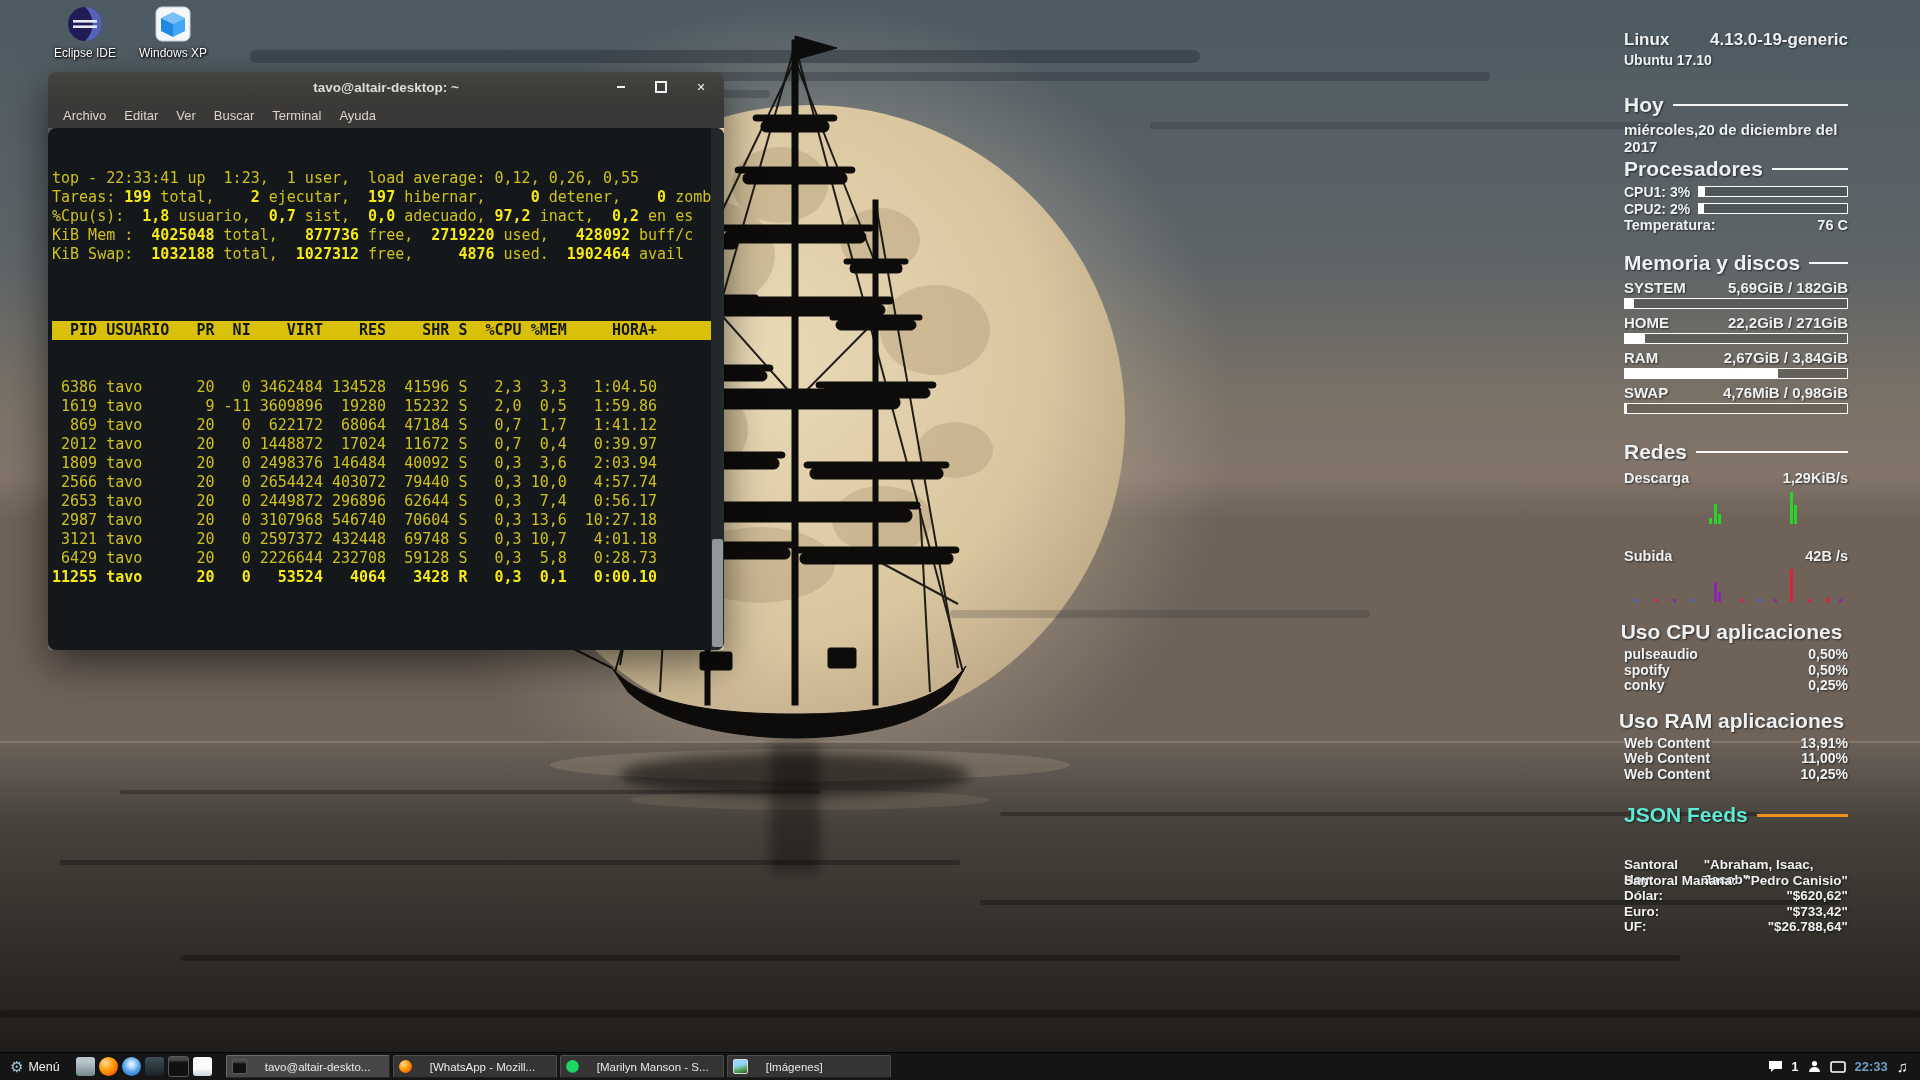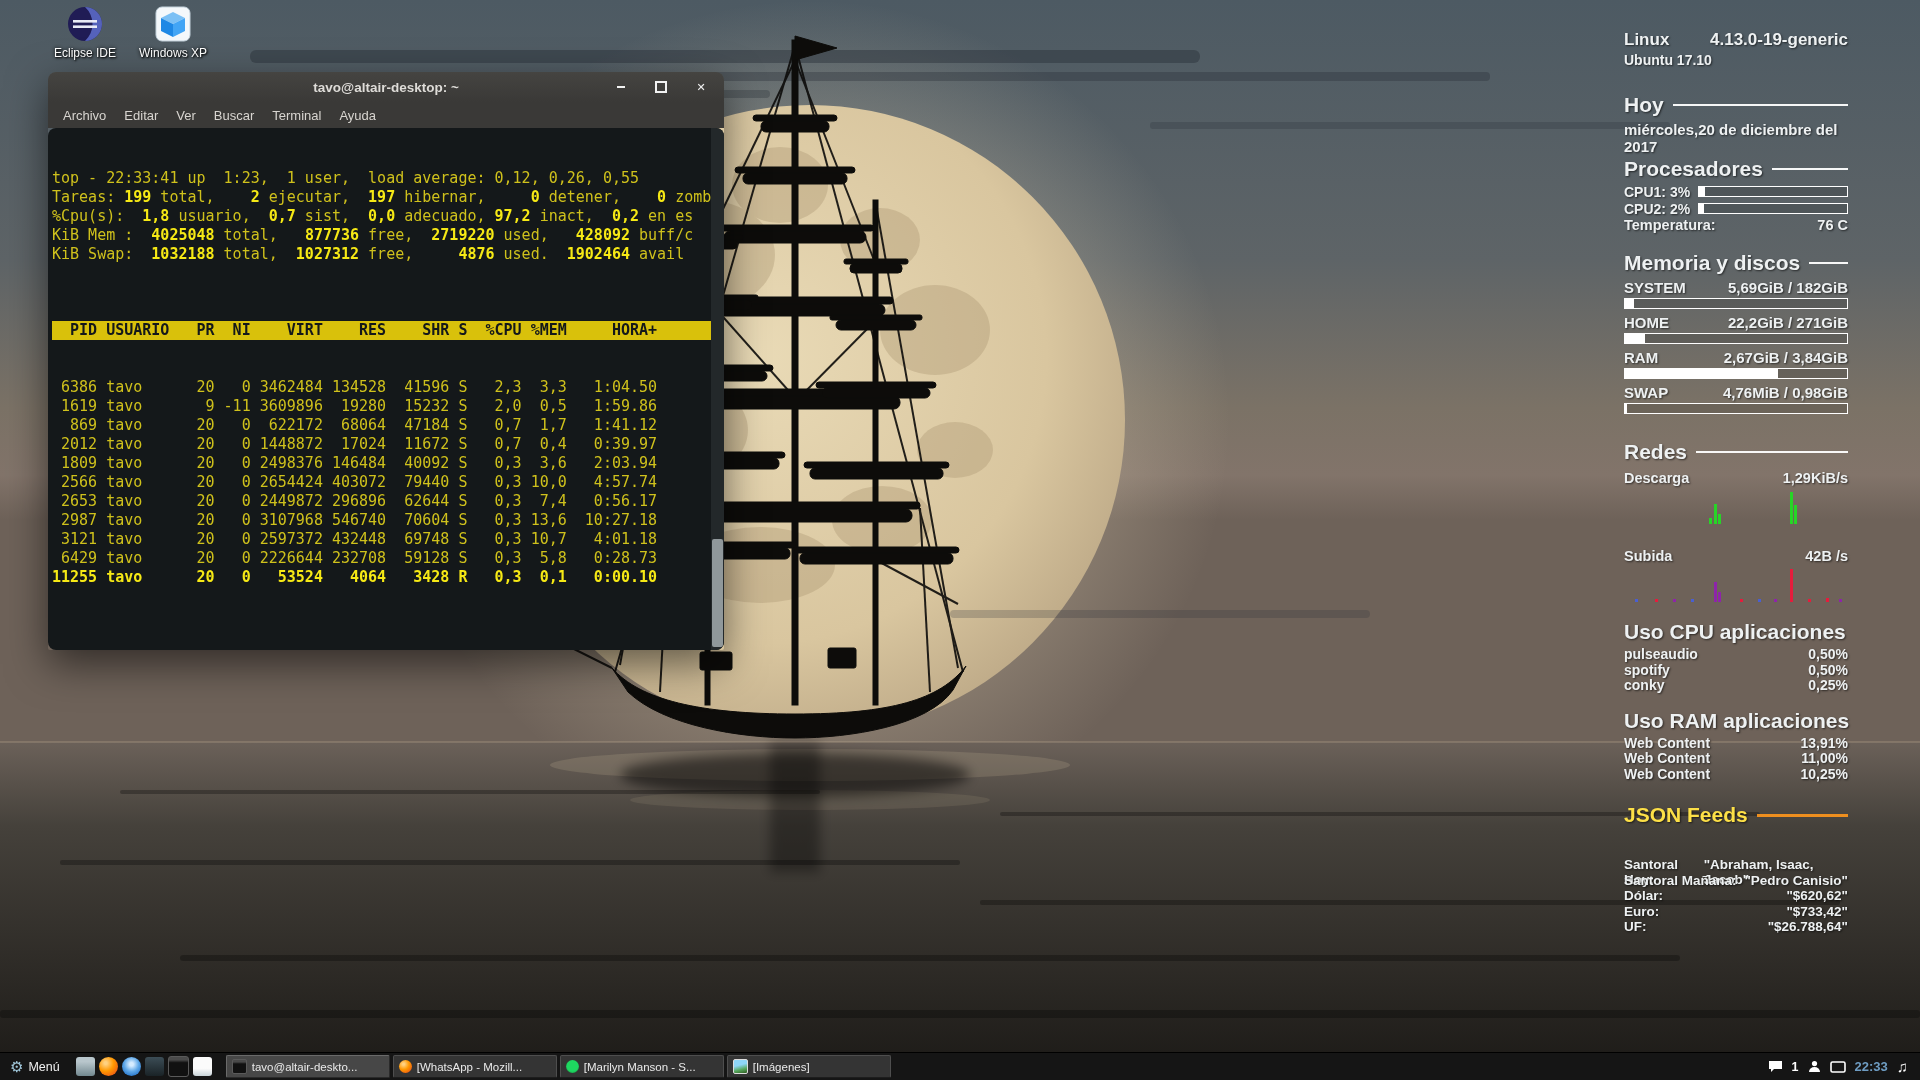--- a/index.html
+++ b/index.html
@@ -32,24 +32,24 @@
   .thead{background:#d9c10b;color:#14181a;font-weight:bold;margin-top:19px;width:724px;}
   .trow.hl{color:#f6e915;font-weight:bold;}
   .t-scroll{position:absolute;right:0;top:0;bottom:0;width:13px;background:#23282a;}
   .t-thumb{position:absolute;right:1px;bottom:3px;width:11px;height:108px;background:#90989b;border-radius:2px;}
 
   
   .conky{position:absolute;left:1624px;top:30px;width:224px;color:#eef1f2;font-weight:bold;
          text-shadow:1px 1px 2px rgba(0,0,0,.6);}
   .os-row{display:flex;justify-content:space-between;align-items:baseline;font-size:17px;height:22px;}
   .os-sub{font-size:14px;height:17px;}
-  .sect{display:flex;align-items:center;height:24px;}
+  .sect{display:flex;align-items:center;height:24px;justify-content:center;}
   .sect .htext{font-size:21px;white-space:nowrap;}
   .sect .rule{flex:1;height:2px;background:#fff;margin-left:9px;opacity:.95;}
-  .sect.orange .htext{color:#fde047;}
+  .sect.orange .htext{color:#5eead4;}
   .sect.orange .rule{background:#f7941d;height:3px;}
   .crow{display:flex;align-items:center;font-size:14px;height:17px;}
   .crow .meter{flex:1;margin-left:8px;}
   .meter{border:1px solid #fff;height:9px;background:rgba(0,0,0,.12);}
   .meter .fill{height:100%;background:#fff;}
   .spread{display:flex;justify-content:space-between;font-size:14.5px;height:18px;}
   .mrow{display:flex;justify-content:space-between;font-size:15px;height:17px;margin-top:4px;text-align:center;}
   .mem-meter{margin-top:2px;margin-bottom:5px;}
   .graph{position:relative;height:34px;margin-top:2px;}
   .spike{position:absolute;bottom:0;width:3px;}
@@ -62,21 +62,21 @@
   
   .taskbar{position:absolute;left:0;bottom:0;width:1920px;height:27px;background:#151515;
            border-top:1px solid #000;display:flex;align-items:center;color:#e8e8e8;}
   .menu-btn{display:flex;align-items:center;gap:5px;padding:0 10px;height:100%;}
   .gear{font-size:15px;color:#9fc5d8;line-height:1;}
   .menu-label{font-size:12.5px;color:#f0f0f0;}
   .launchers{display:flex;align-items:center;gap:4px;margin-left:6px;}
   .launcher{width:19px;height:19px;border-radius:3px;}
   .window-list{display:flex;align-items:center;gap:3px;margin-left:14px;}
   .wbtn{width:152px;height:21px;background:#343434;border:1px solid #4e4e4e;border-bottom-color:#1d1d1d;
-        border-radius:2px;display:flex;align-items:center;gap:5px;padding:0 5px;overflow:hidden;}
+        border-radius:2px;display:flex;align-items:center;gap:18px;padding:0 5px;overflow:hidden;}
   .wbtn.active{background:#474747;border-color:#6a6a6a #2a2a2a #2a2a2a #6a6a6a;}
   .wlabel{font-size:11.5px;color:#e9e9e9;white-space:nowrap;overflow:hidden;}
   .wicon{width:13px;height:13px;flex:0 0 13px;border-radius:2px;}
   .tray{margin-left:auto;display:flex;align-items:center;gap:9px;padding-right:12px;}
   .tray svg{display:block;}
   .tray-count{font-size:12.5px;font-weight:bold;color:#fff;}
   .clock{font-size:13px;font-weight:bold;color:#6e9cc2;}
   .note{font-size:15px;color:#fff;line-height:1;}
 
   

